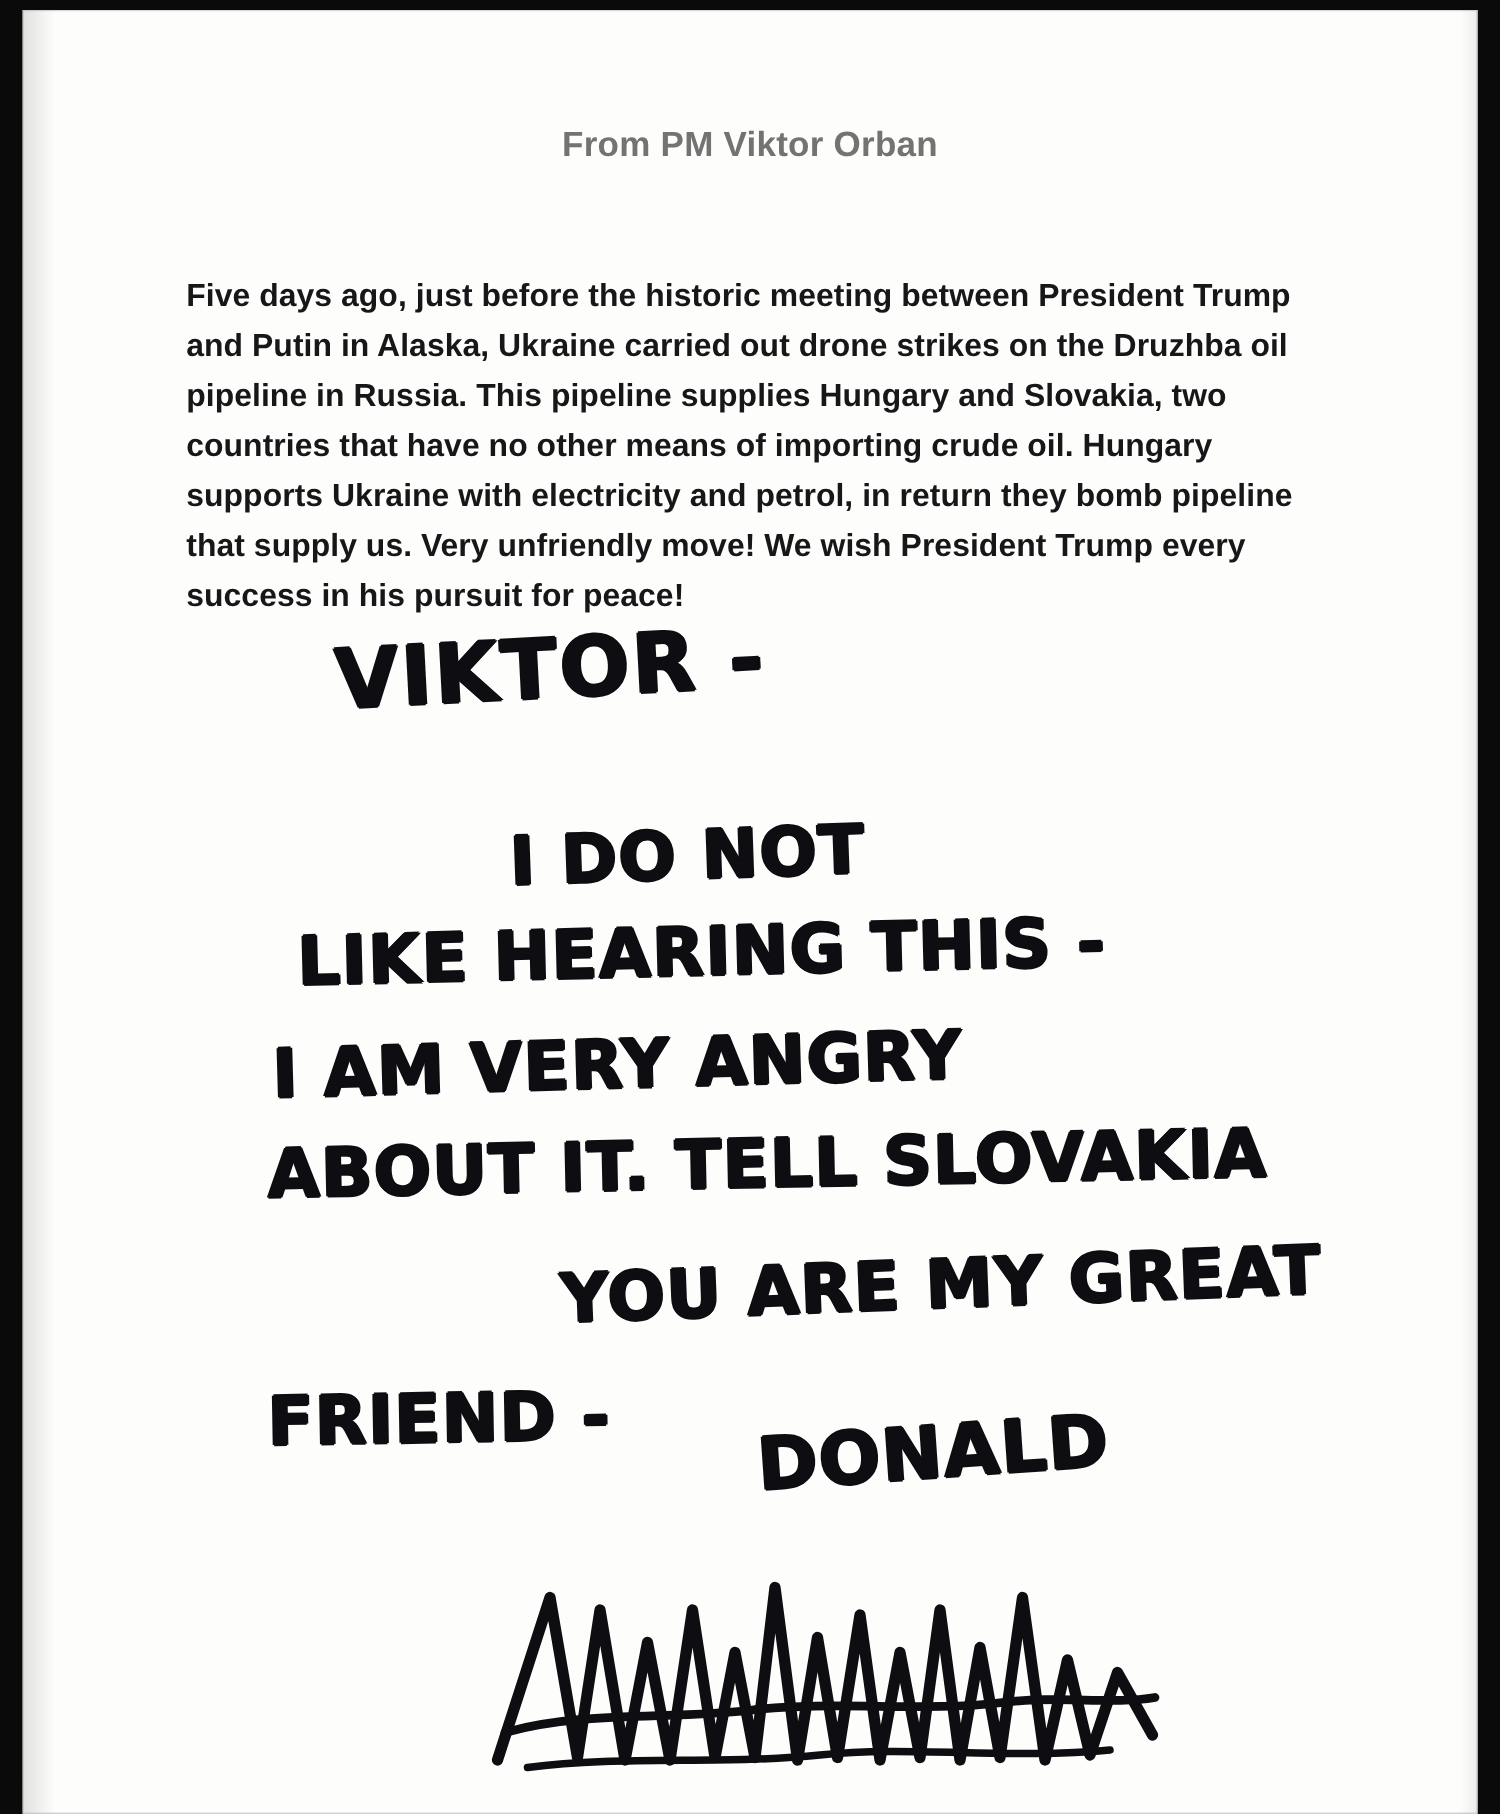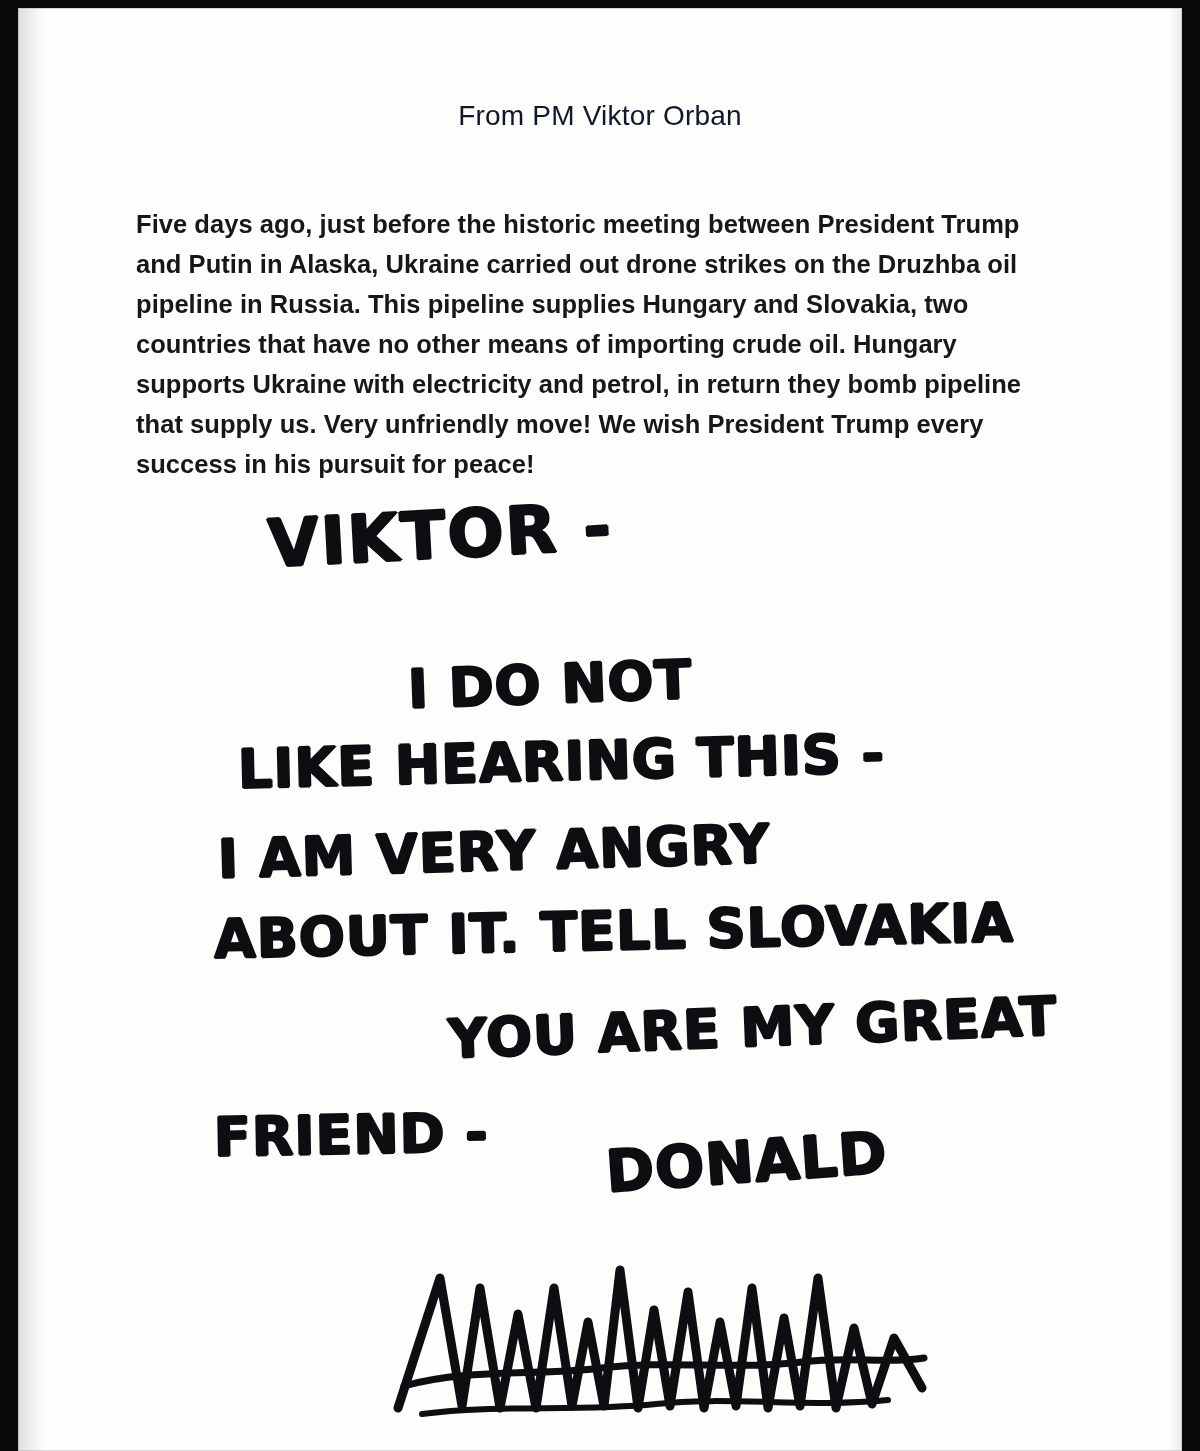--- a/index.html
+++ b/index.html
@@ -48,37 +48,37 @@
     pointer-events: none;
   }
 
   #doc-heading {
     position: absolute;
     top: 92px;
     left: 0;
     width: 100%;
     text-align: center;
     font-size: 28px;
-    font-weight: normal;
-    color: #0f172a;
+    font-weight: bold;
+    color: #737373;
     letter-spacing: 0.2px;
   }
 
   #body-text {
     position: absolute;
     top: 196px;
     left: 118px;
     width: 930px;
     font-size: 25.5px;
     line-height: 40px;
     color: #17171a;
     font-weight: 600;
     letter-spacing: 0.05px;
   }
-  #body-text p { margin: 0; }
+  #body-text p { margin: 13px; }
 
   
   #handwriting {
     position: absolute;
     left: 0; top: 0;
     width: 1164px;
     height: 1443px;
     pointer-events: none;
   }
   .hand {

